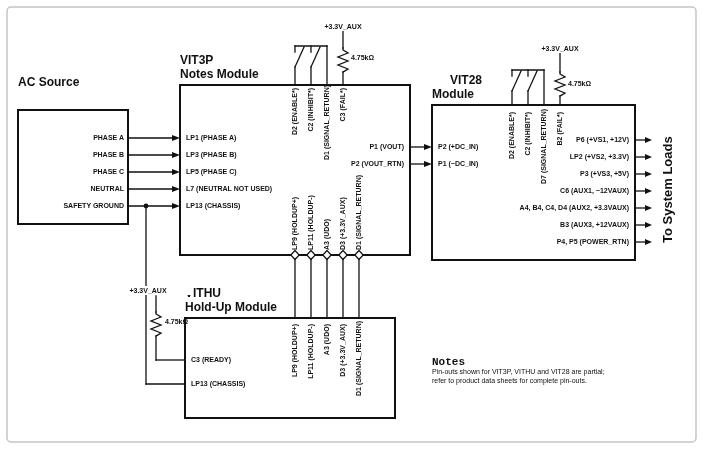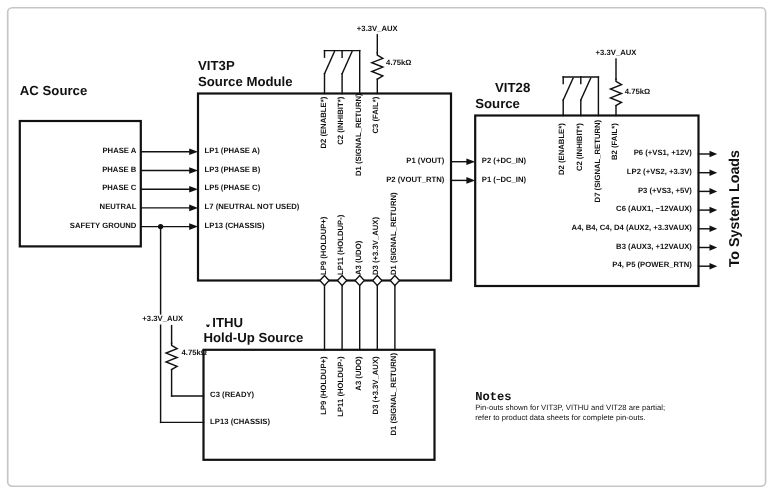--- a/index.html
+++ b/index.html
@@ -137,25 +137,25 @@
       <polygon class="sdiamond" points="295,250.5 299.2,255 295,259.5 290.8,255"></polygon>
       <polygon class="sdiamond" points="311,250.5 315.2,255 311,259.5 306.8,255"></polygon>
       <polygon class="sdiamond" points="327,250.5 331.2,255 327,259.5 322.8,255"></polygon>
       <polygon class="sdiamond" points="343,250.5 347.2,255 343,259.5 338.8,255"></polygon>
       <polygon class="sdiamond" points="359,250.5 363.2,255 359,259.5 354.8,255"></polygon>
     </g>
   </svg>
 
   <div class="title" style="left:18px;top:76px">AC Source</div>
   <div class="title" style="left:180px;top:54px">VIT3P</div>
-  <div class="title" style="left:180px;top:68px">Source Module</div>
+  <div class="title" style="left:180px;top:68px">Notes Module</div>
   <div class="title" style="left:450px;top:74px">VIT28</div>
-  <div class="title" style="left:432px;top:88px">Source</div>
+  <div class="title" style="left:432px;top:88px">Module</div>
   <div class="title" style="left:185px;top:287px">VITHU</div>
-  <div class="title" style="left:185px;top:301px">Hold-Up Source</div>
+  <div class="title" style="left:185px;top:301px">Hold-Up Module</div>
 
   <div class="plabel pr" style="right:579px;top:133px">PHASE A</div>
   <div class="plabel pr" style="right:579px;top:150px">PHASE B</div>
   <div class="plabel pr" style="right:579px;top:167px">PHASE C</div>
   <div class="plabel pr" style="right:579px;top:184px">NEUTRAL</div>
   <div class="plabel pr" style="right:579px;top:201px">SAFETY GROUND</div>
 
   <div class="plabel" style="left:186px;top:133px">LP1 (PHASE A)</div>
   <div class="plabel" style="left:186px;top:150px">LP3 (PHASE B)</div>
   <div class="plabel" style="left:186px;top:167px">LP5 (PHASE C)</div>

